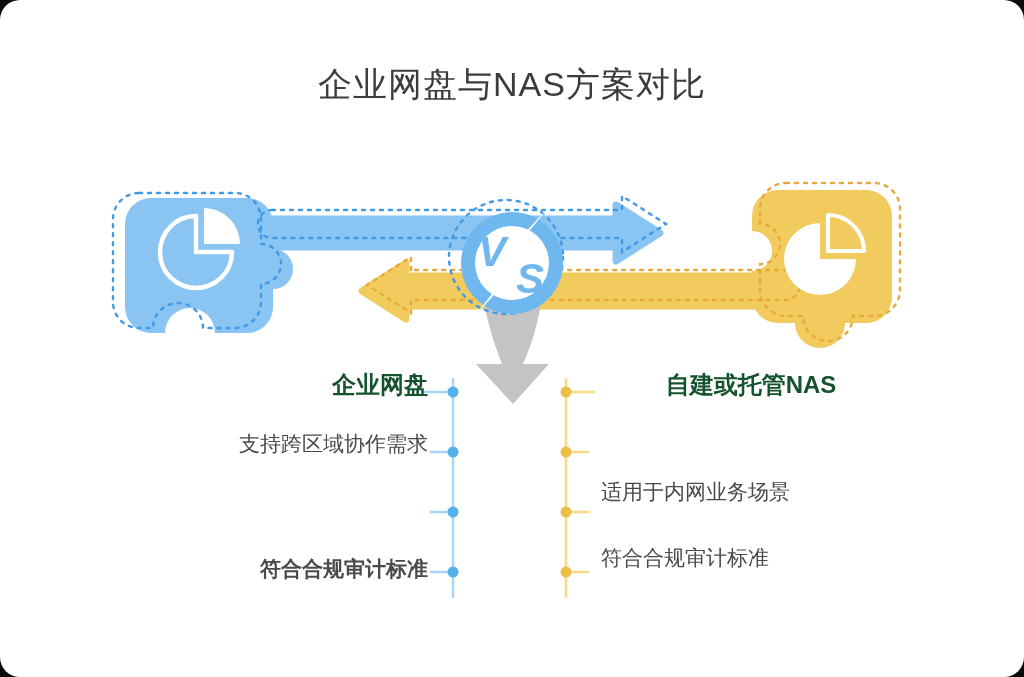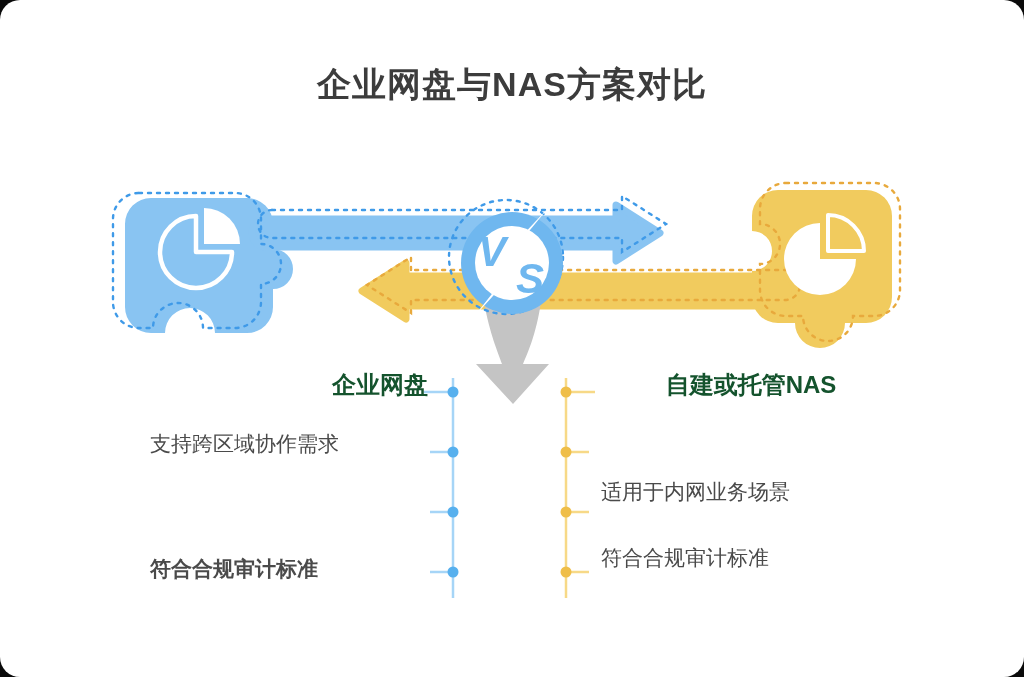--- a/index.html
+++ b/index.html
@@ -1,25 +1,25 @@
 <!DOCTYPE html>
 <html><head>
 <meta charset="utf-8">
 <style>
   html,body{margin:0;padding:0;background:#0a0a0a;}
   .stage{position:relative;width:1024px;height:677px;font-family:"Liberation Sans",sans-serif;}
   .card{position:absolute;inset:0;background:#ffffff;border-radius:20px;overflow:hidden;}
   .gfx{position:absolute;left:0;top:0;width:1024px;height:677px;}
   .title{position:absolute;left:0;top:62px;width:1024px;text-align:center;
-         font-size:34px;font-weight:bold;color:#3c3c3c;letter-spacing:1px;}
+         font-size:34px;font-weight:normal;color:#3c3c3c;letter-spacing:1px;}
   .hdr{position:absolute;font-size:24px;font-weight:bold;color:#14532d;line-height:30px;}
   .hdr-left{left:180px;top:370px;width:248px;text-align:right;}
   .hdr-right{left:601px;top:370px;width:300px;text-align:center;}
   .item{position:absolute;font-size:21px;color:#4a4a4a;line-height:28px;}
-  .item-left{left:150px;width:278px;text-align:left;}
+  .item-left{left:150px;width:278px;text-align:right;}
   .item-right{left:601px;width:300px;text-align:left;margin-top:48px;}
   .r1{top:430px;} .r2{top:496px;} .r3{top:555px;font-weight:bold;}
 </style>
 </head>
 <body>
 
 <div class="stage">
   <div class="card">
 
     <svg class="gfx" viewBox="0 0 1024 677">

